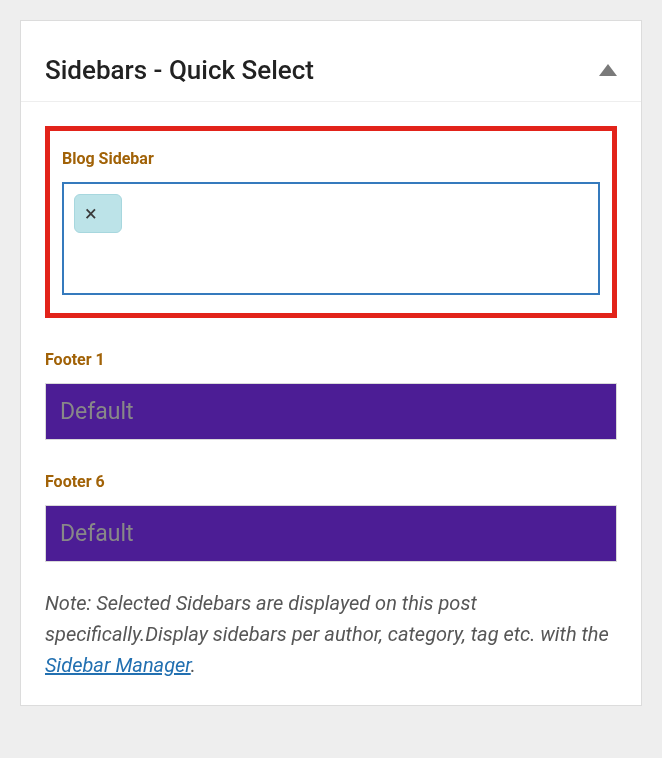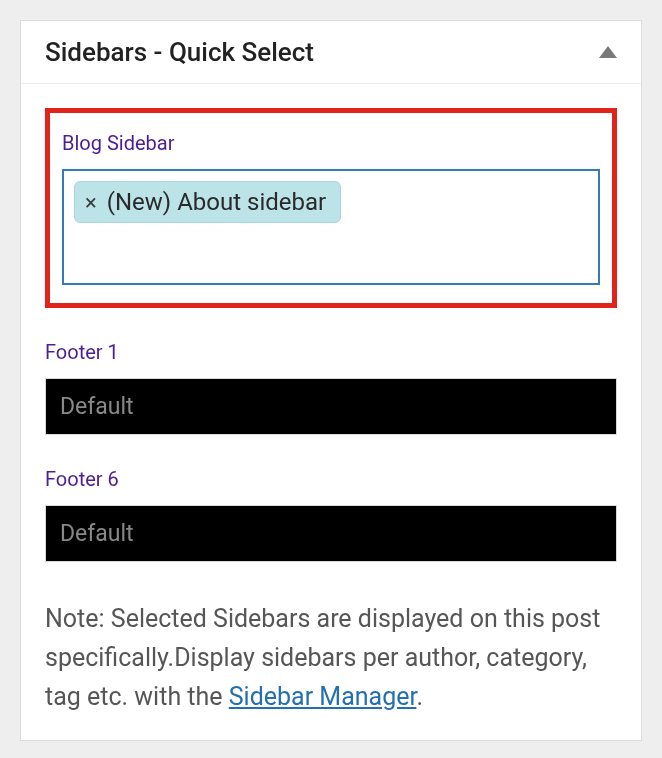--- a/index.html
+++ b/index.html
@@ -11,21 +11,21 @@
     }
     .metabox {
       background: #ffffff;
       border: 1px solid #dcdcdc;
       width: 100%;
     }
     .metabox-header {
       display: flex;
       align-items: center;
       justify-content: space-between;
-      padding: 16px 24px 16px 24px;
+      padding: 34px 24px 16px 24px;
       border-bottom: 1px solid #eeeeee;
       cursor: pointer;
     }
     .metabox-title {
       font-weight: 500;
       font-size: 26px;
       color: #222;
     }
     .collapse-icon {
       width: 0;
@@ -36,23 +36,23 @@
     }
     .metabox-body {
       padding: 0 24px 24px 24px;
     }
     .highlight-box {
       border: 5px solid #e2231a;
       padding: 18px 12px 18px 12px;
       margin-top: 24px;
     }
     .section-label {
-      font-size: 20px;
-      font-weight: 400;
-      color: #4c1d95;
+      font-size: 16px;
+      font-weight: 700;
+      color: #a16207;
       margin-bottom: 14px;
     }
     .tagbox {
       border: 2px solid #357abd;
       padding: 10px 10px 60px 10px;
       background: #fff;
     }
     .tag {
       display: inline-flex;
       align-items: center;
@@ -72,25 +72,26 @@
     }
     .normal-section {
       margin-top: 32px;
     }
     .inputbox {
       border: 1px solid #d9d9d9;
       width: 100%;
       padding: 14px 14px;
       font-size: 23px;
       color: #888;
-      background: #000000;
+      background: #4c1d95;
     }
     .note {
-      margin-top: 38px;
-      font-size: 25px;
+      margin-top: 26px;
+      font-style: italic;
+      font-size: 20px;
       color: #565656;
       line-height: 1.55;
     }
     .note-link {
       color: #2270b1;
       text-decoration: underline;
     }
   </style>
 </head>
 <body>
@@ -102,21 +103,20 @@
     <span class="collapse-icon"></span>
   </div>
 
   <div class="metabox-body">
 
     <div class="highlight-box">
       <div class="section-label">Blog Sidebar</div>
       <div class="tagbox">
         <span class="tag">
           <span class="tag-remove">×</span>
-          <span>(New) About sidebar</span>
         </span>
       </div>
     </div>
 
     <div class="normal-section">
       <div class="section-label">Footer 1</div>
       <div class="inputbox">Default</div>
     </div>
 
     <div class="normal-section">

